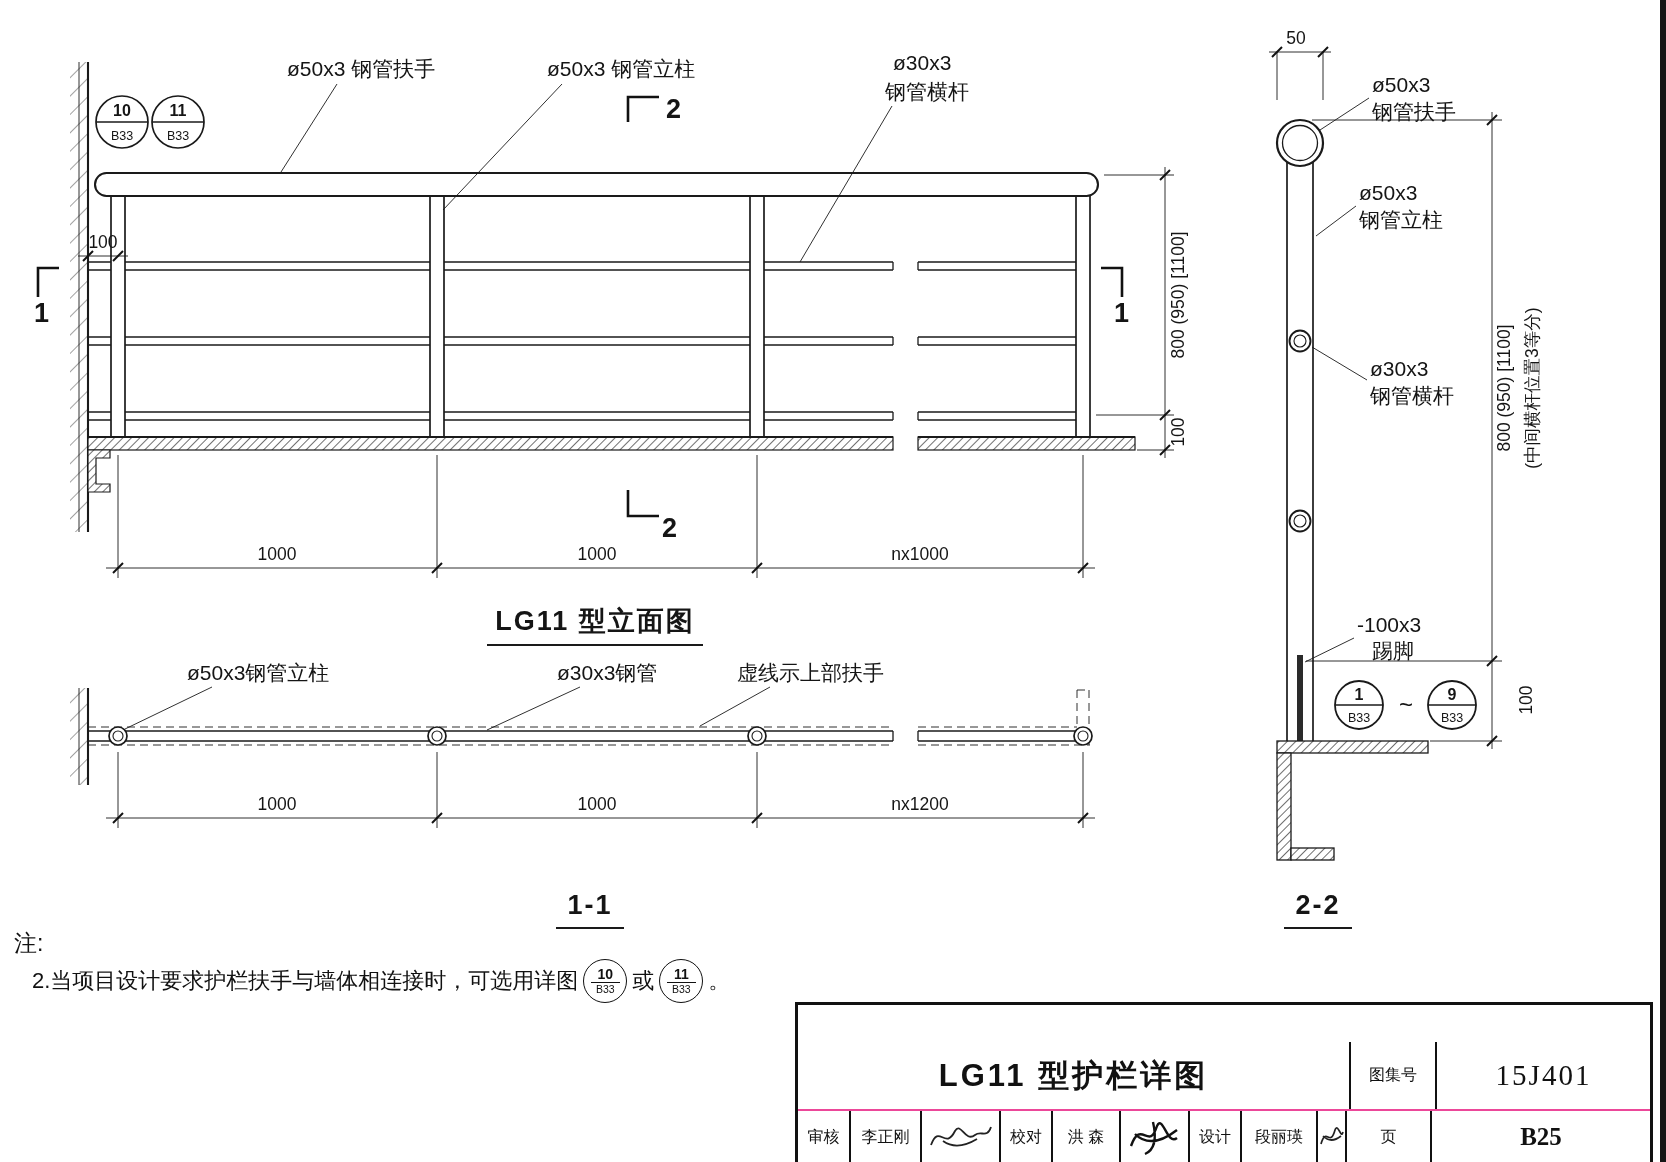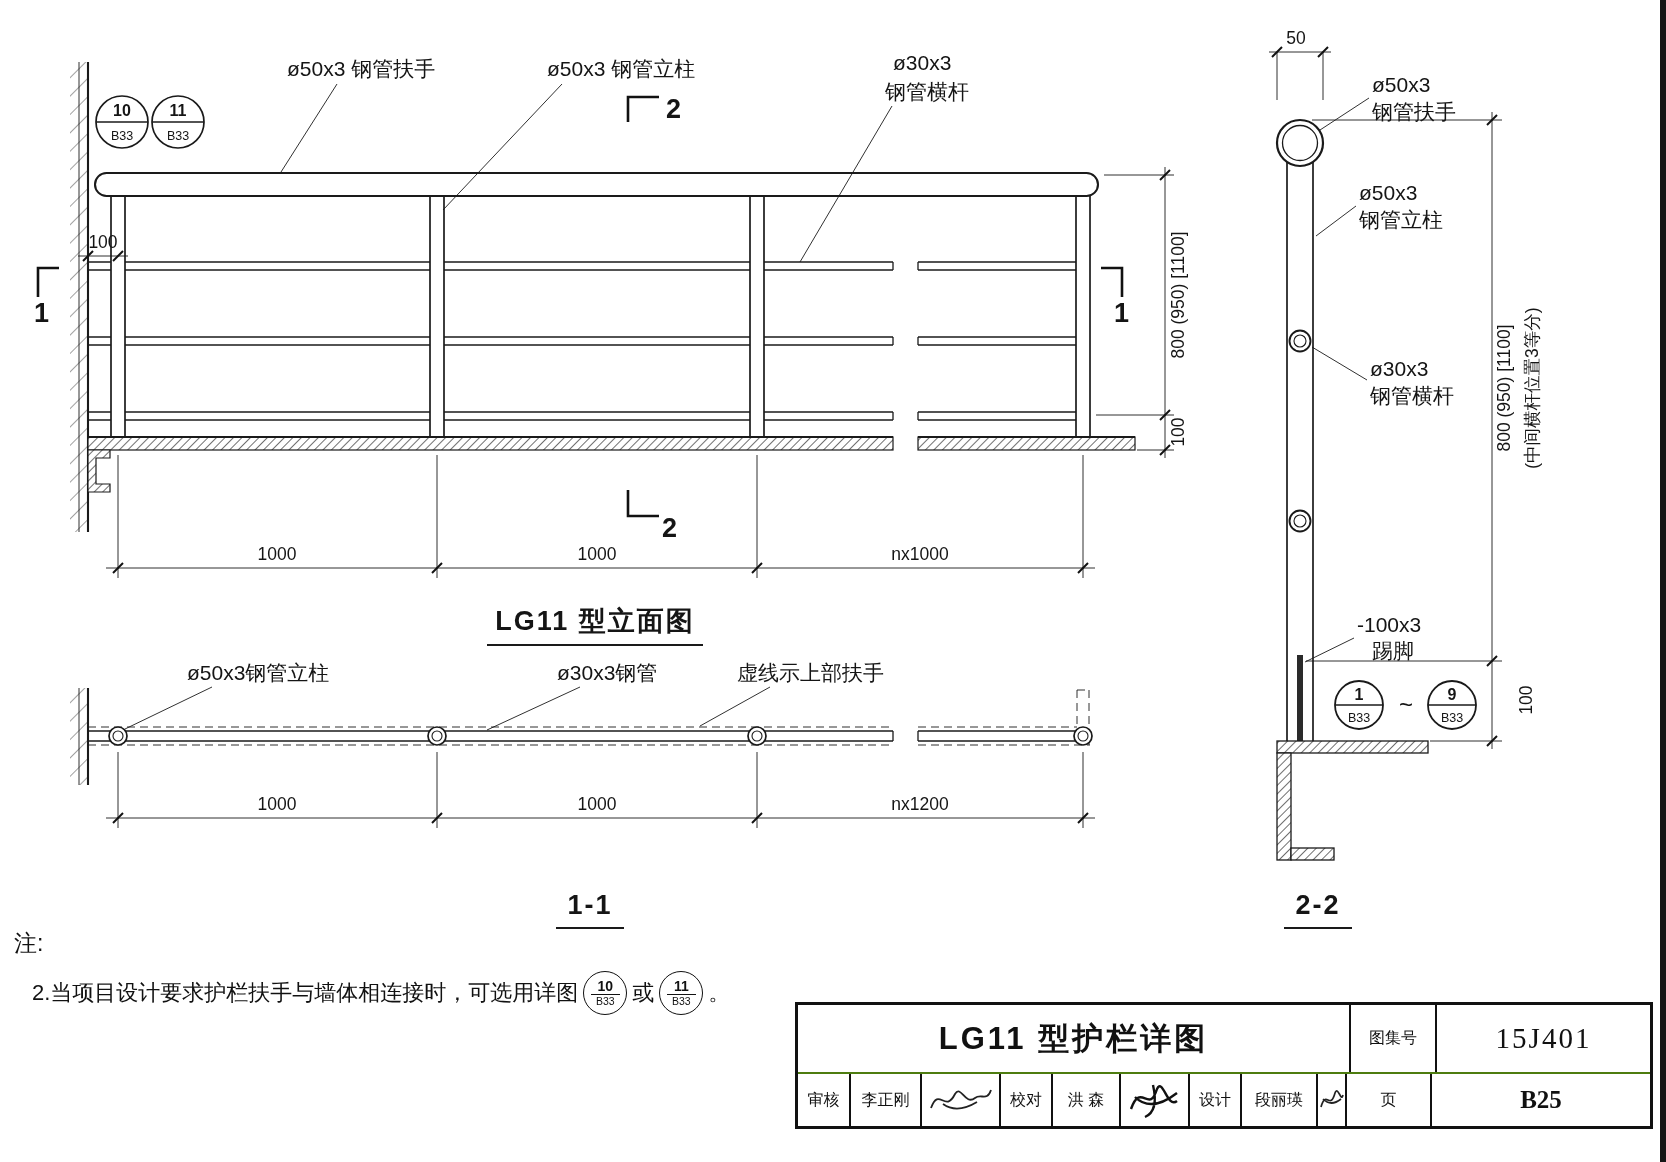--- a/index.html
+++ b/index.html
@@ -18,32 +18,32 @@
   .lbl{font-size:21px;}
   .dim{font-size:17.5px;}
   .mnum{font-size:16px;font-weight:bold;}
   .msheet{font-size:12.5px;}
   .big{font-size:27px;font-weight:bold;}
   .vtitle{font-size:27px;font-weight:bold;letter-spacing:2px;}
 
   .notes{position:absolute;left:14px;top:928px;width:800px;color:#111;}
   .note-heading{font-size:23px;}
   .note-line{font-size:22px;margin:10px 0 0 18px;line-height:1.35;}
-  .note2{display:flex;align-items:center;gap:2px;margin-top:12px;flex-wrap:nowrap;}
+  .note2{display:flex;align-items:center;gap:2px;margin-top:0;flex-wrap:nowrap;}
   .ref-circle{display:inline-flex;flex-direction:column;align-items:center;justify-content:center;
     width:42px;height:42px;border:1.7px solid #111;border-radius:50%;flex:0 0 auto;
     line-height:1;background:#fff;margin:0 3px;}
   .ref-circle .num{font-size:14px;font-weight:bold;border-bottom:1.5px solid #111;padding:0 7px 1px;}
   .ref-circle .sheet{font-size:10.5px;padding-top:1px;}
 
   .titleblock{position:absolute;left:795px;top:1002px;width:858px;border:3px solid #111;
     box-sizing:border-box;background:#fff;}
-  .tb-row1{display:grid;grid-template-columns:551px 86px auto;height:67px;}
+  .tb-row1{display:grid;grid-template-columns:551px 86px auto;height:67px;margin-top:37px;}
   .tb-row2{display:grid;grid-template-columns:51px 71px 79px 52px 68px 69px 52px 76px 29px 85px auto;
-    height:52px;border-top:2px solid #4d7c0f;}
+    height:52px;border-top:2px solid #ec4899;}
   .tb-row1>div,.tb-row2>div{display:flex;align-items:center;justify-content:center;
     border-left:2px solid #111;box-sizing:border-box;overflow:hidden;}
   .tb-row1>div:first-child,.tb-row2>div:first-child{border-left:none;}
   .tb-title{font-size:31px;font-weight:bold;letter-spacing:3px;}
   .tb-small{font-size:16px;}
   .tb-atlas-no{font-family:"Liberation Serif","DejaVu Serif",serif;font-size:29px;font-weight:normal;letter-spacing:2px;}
   .tb-page-no{font-family:"Liberation Serif","DejaVu Serif",serif;font-size:25px;font-weight:bold;}
   .edge-strip{position:absolute;right:0;top:0;width:6px;height:1162px;background:#161616;}
 </style>
 </head>

